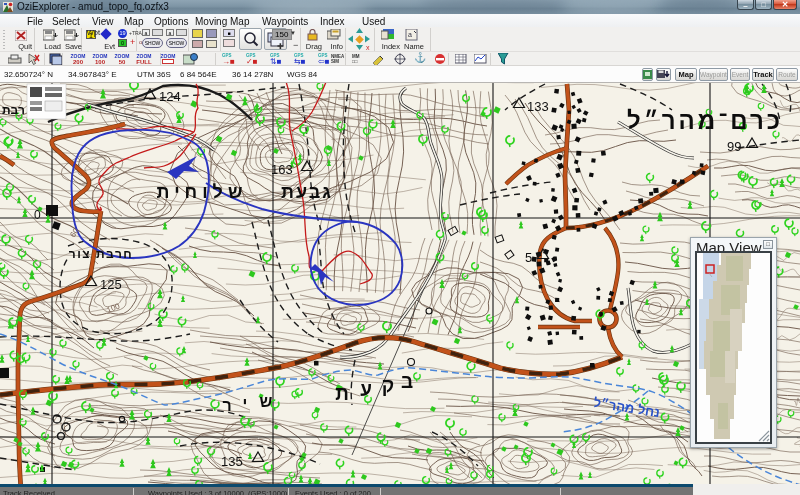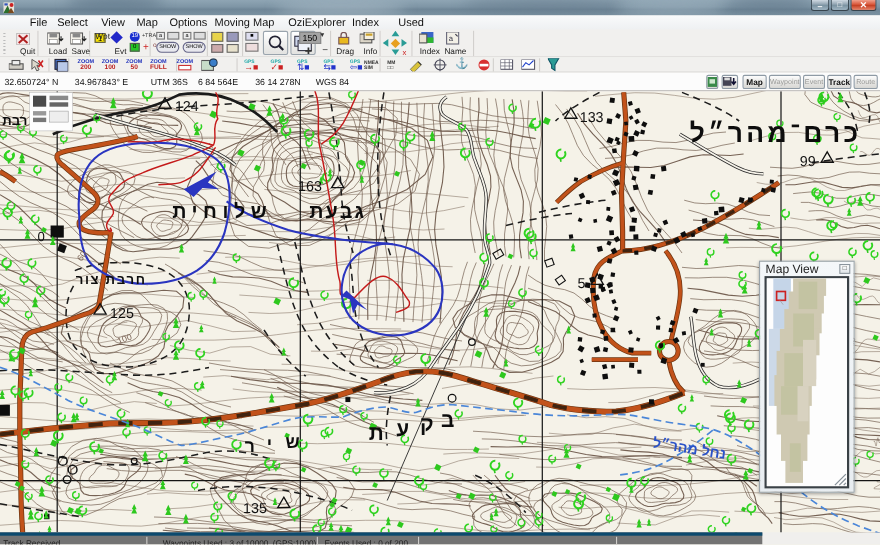--- a/index.html
+++ b/index.html
@@ -18,55 +18,56 @@
 .sep2{position:absolute;width:1px;background:#d2d0cd;top:1px;height:12px}
 .tlbl{position:absolute;font-size:7.5px;color:#222;text-align:right;white-space:nowrap}
 #coordbar{left:0;top:66px;width:800px;height:17px;background:#fcfcfc;border-bottom:1px solid #b8b6b3}
 .coord{position:absolute;top:4px;font-size:8px;color:#111;white-space:nowrap}
 .cbtn{position:absolute;top:2px;height:13px;border:1px solid #8e9aa5;border-radius:2px;background:linear-gradient(#fdfdfd,#e8e8e6 50%,#d8d7d4);font-size:7.5px;text-align:center;color:#111;overflow:hidden;white-space:nowrap}
 .cbtn.off{color:#9a9a98}
 #statusbar{left:0;top:484px;width:693px;height:11px;background:#737373;border-top:3px solid #0c4a6e}
 .st{position:absolute;top:1.5px;font-size:7.5px;color:#222;white-space:nowrap}
 .stsep{position:absolute;top:1px;width:1px;height:9px;background:#cfcdca}
 #mapview{left:690px;top:237px;width:87px;height:211px;background:linear-gradient(#f4f7f9,#e8edf1);border:1px solid #9aa4ab;box-shadow:0 1px 3px rgba(0,0,0,.35)}
-#mv-title{position:absolute;left:5px;top:1px;font-size:11px;color:#222}
+#mv-title{position:absolute;left:5px;top:1px;font-size:15px;color:#222}
 #mv-btn{position:absolute;right:3px;top:2px;width:10px;height:9px;border:1px solid #8a949c;background:linear-gradient(#fff,#dfe5e9);font-size:6px;line-height:7px;text-align:center;color:#333}
 #mv-inner{position:absolute;left:4px;top:13px;width:77px;height:193px;background:#fff;border:2px solid #3a4146}
 </style></head><body>
 <div id="titlebar" class="abs">
 <div class="blob" style="left:60px;top:-4px;width:90px;height:14px;background:#5d7487;opacity:.7"></div>
 <div class="blob" style="left:250px;top:2px;width:120px;height:12px;background:#a8bac6;opacity:.8"></div>
 <div class="blob" style="left:420px;top:-2px;width:150px;height:14px;background:#64798b;opacity:.6"></div>
 <div class="blob" style="left:560px;top:1px;width:100px;height:12px;background:#9fb3c0;opacity:.7"></div>
 <div class="blob" style="left:660px;top:-3px;width:80px;height:12px;background:#5a7083;opacity:.6"></div>
 <svg id="title-ico" class="abs" viewBox="0 0 10 10">
       <rect x="0" y="0" width="10" height="10" fill="#e8e4da"></rect>
       <polygon points="0,10 4,3 7,10" fill="#2a6e2a"></polygon>
       <polygon points="4,10 7,5 10,10" fill="#7a4a20"></polygon>
       <circle cx="7.5" cy="2.5" r="1.8" fill="#cc2222"></circle>
       <rect x="1" y="1" width="3" height="2" fill="#3355bb"></rect>
     </svg>
+<div id="title-txt" class="abs">OziExplorer - amud_topo_fq.ozfx3</div>
 <div class="capbtn abs" style="left:737px;width:17px">
       <div class="capglyph" style="top:1px">–</div>
     </div>
 <div class="capbtn abs" style="left:755px;width:17px">
       <div class="capglyph" style="top:0px;font-size:7px">□</div>
     </div>
 <div class="capbtn abs" id="btn-close" style="left:773px;width:24px">
       <div class="capglyph" style="top:0px">✕</div>
     </div>
 </div>
 <div id="menubar" class="abs">
     <div class="mi" style="left:27px">File</div>
     <div class="mi" style="left:52px">Select</div>
     <div class="mi" style="left:92px">View</div>
     <div class="mi" style="left:124px">Map</div>
     <div class="mi" style="left:154px">Options</div>
     <div class="mi" style="left:195px">Moving Map</div>
-    <div class="mi" style="left:262px">OziExplorer</div>
+    <div class="mi" style="left:262px">Waypoints</div>
     <div class="mi" style="left:320px">Index</div>
     <div class="mi" style="left:362px">Used</div>
   </div>
 <div id="tb1" class="abs">
     <div style="position:absolute;left:3px;top:3px;width:2px;height:19px;background:repeating-linear-gradient(#bbb 0 1px,#f1f0ee 1px 3px)"></div>
     <div class="sep" style="left:34px"></div>
     <div class="sep" style="left:81px"></div>
     <div class="sep" style="left:136px"></div>
     <div class="sep" style="left:188px"></div>
     <div class="sep" style="left:220px"></div>

